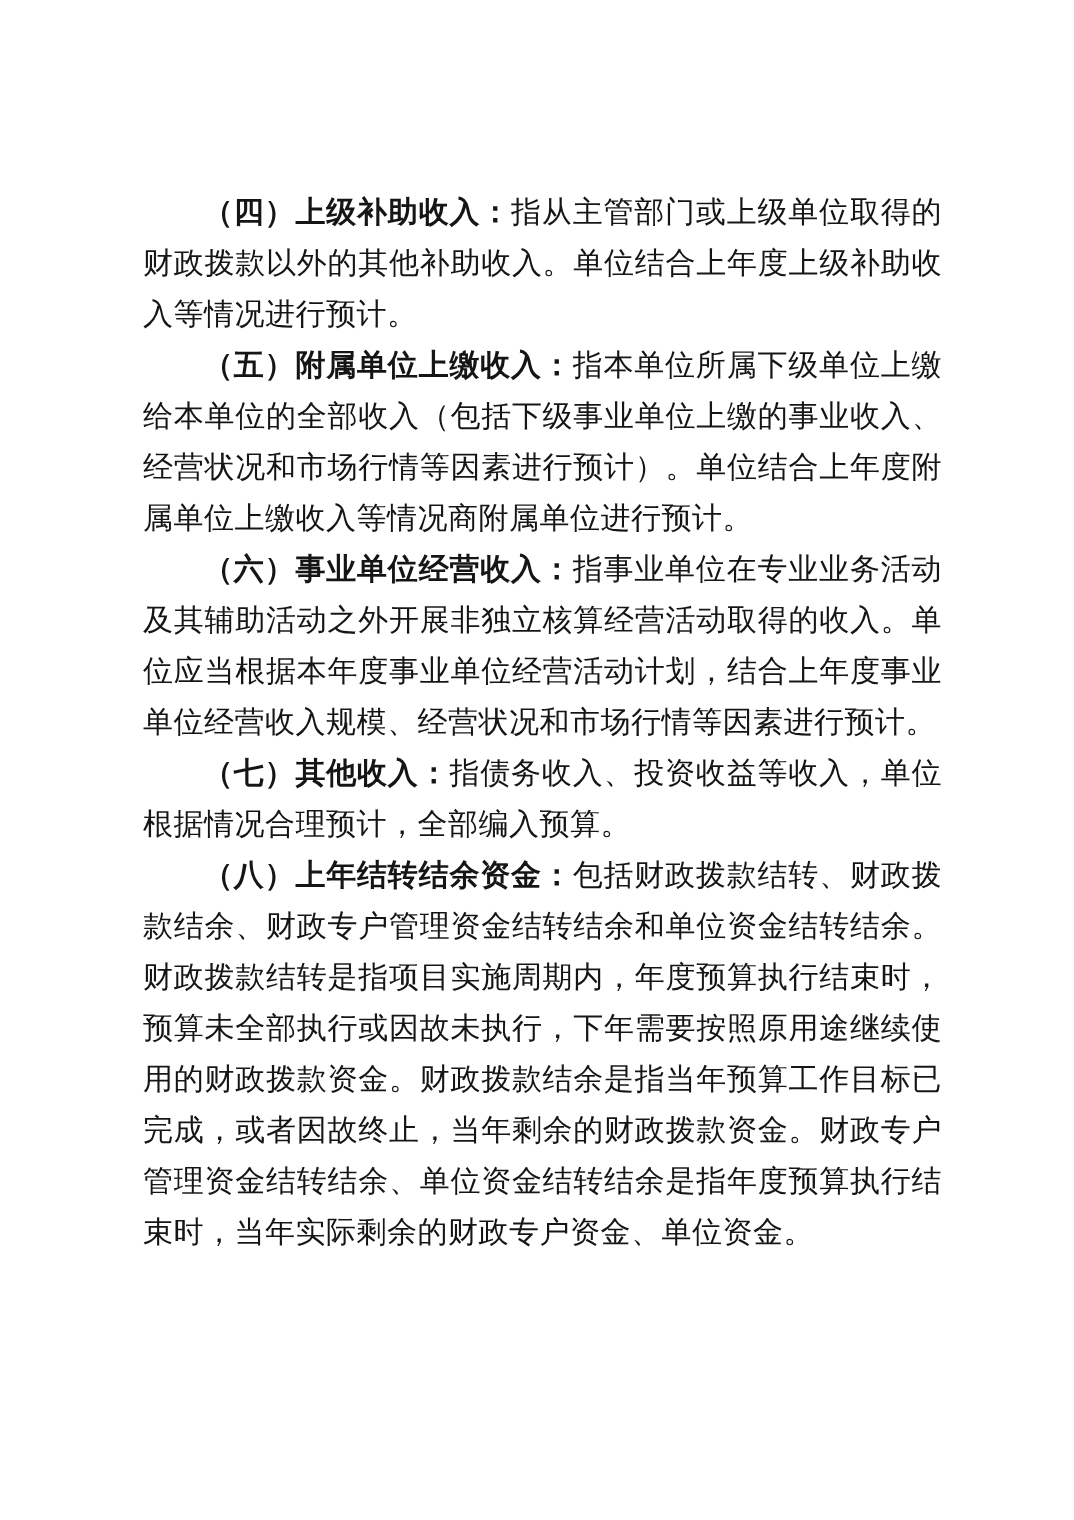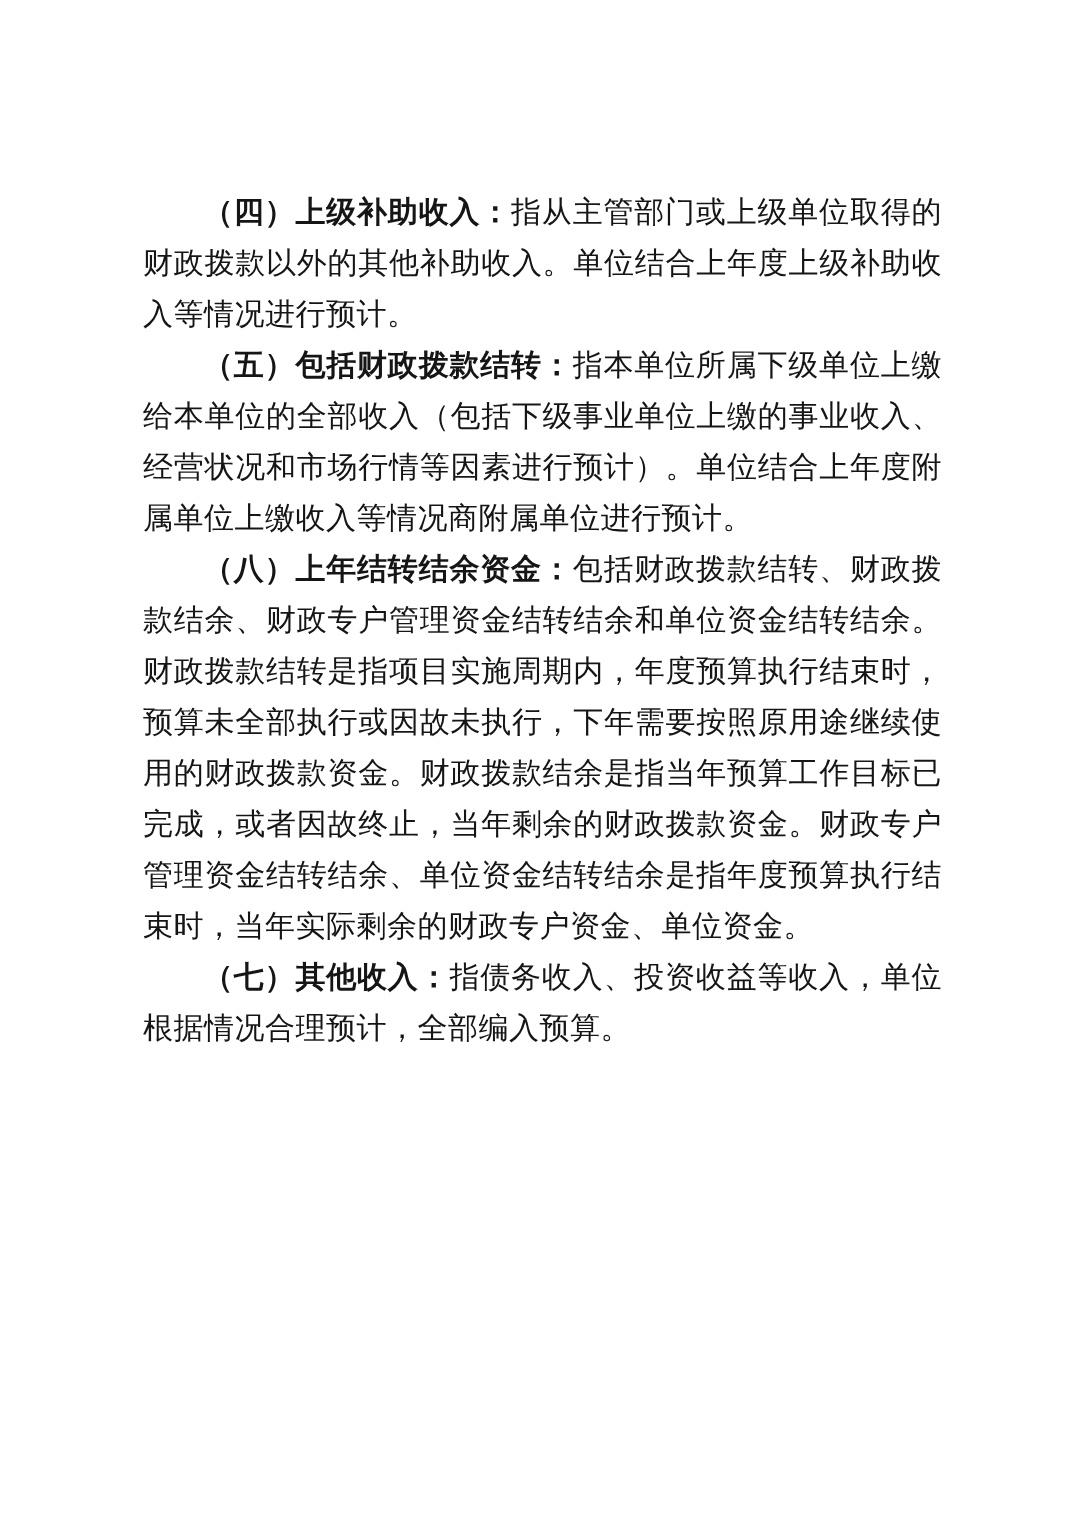--- a/index.html
+++ b/index.html
@@ -49,23 +49,24 @@
   }
 </style>
 </head>
 <body>
 
 <div class="page">
   <div class="content">
 
     <p class="para"><span class="heading">（四）上级补助收入：</span><span>指从主管部门或上级单位取得的财政拨款以外的其他补助收入。单位结合上年度上级补助收入等情况进行预计。</span></p>
 
-    <p class="para"><span class="heading">（五）包括财政拨款结转：</span><span>指本单位所属下级单位上缴给本单位的全部收入（包括下级事业单位上缴的事业收入、经营状况和市场行情等因素进行预计）。单位结合上年度附属单位上缴收入等情况商附属单位进行预计。</span></p>
+    <p class="para"><span class="heading">（五）附属单位上缴收入：</span><span>指本单位所属下级单位上缴给本单位的全部收入（包括下级事业单位上缴的事业收入、经营状况和市场行情等因素进行预计）。单位结合上年度附属单位上缴收入等情况商附属单位进行预计。</span></p>
 
+    <p class="para"><span class="heading">（六）事业单位经营收入：</span><span>指事业单位在专业业务活动及其辅助活动之外开展非独立核算经营活动取得的收入。单位应当根据本年度事业单位经营活动计划，结合上年度事业单位经营收入规模、经营状况和市场行情等因素进行预计。</span></p>
+
+    <p class="para"><span class="heading">（七）其他收入：</span><span>指债务收入、投资收益等收入，单位根据情况合理预计，全部编入预算。</span></p>
 
     <p class="para"><span class="heading">（八）上年结转结余资金：</span><span>包括财政拨款结转、财政拨款结余、财政专户管理资金结转结余和单位资金结转结余。财政拨款结转是指项目实施周期内，年度预算执行结束时，预算未全部执行或因故未执行，下年需要按照原用途继续使用的财政拨款资金。财政拨款结余是指当年预算工作目标已完成，或者因故终止，当年剩余的财政拨款资金。财政专户管理资金结转结余、单位资金结转结余是指年度预算执行结束时，当年实际剩余的财政专户资金、单位资金。</span></p>
-
-    <p class="para"><span class="heading">（七）其他收入：</span><span>指债务收入、投资收益等收入，单位根据情况合理预计，全部编入预算。</span></p>
 
   </div>
 
   <div class="page-number">—7—</div>
 </div>
 
 </body></html>

